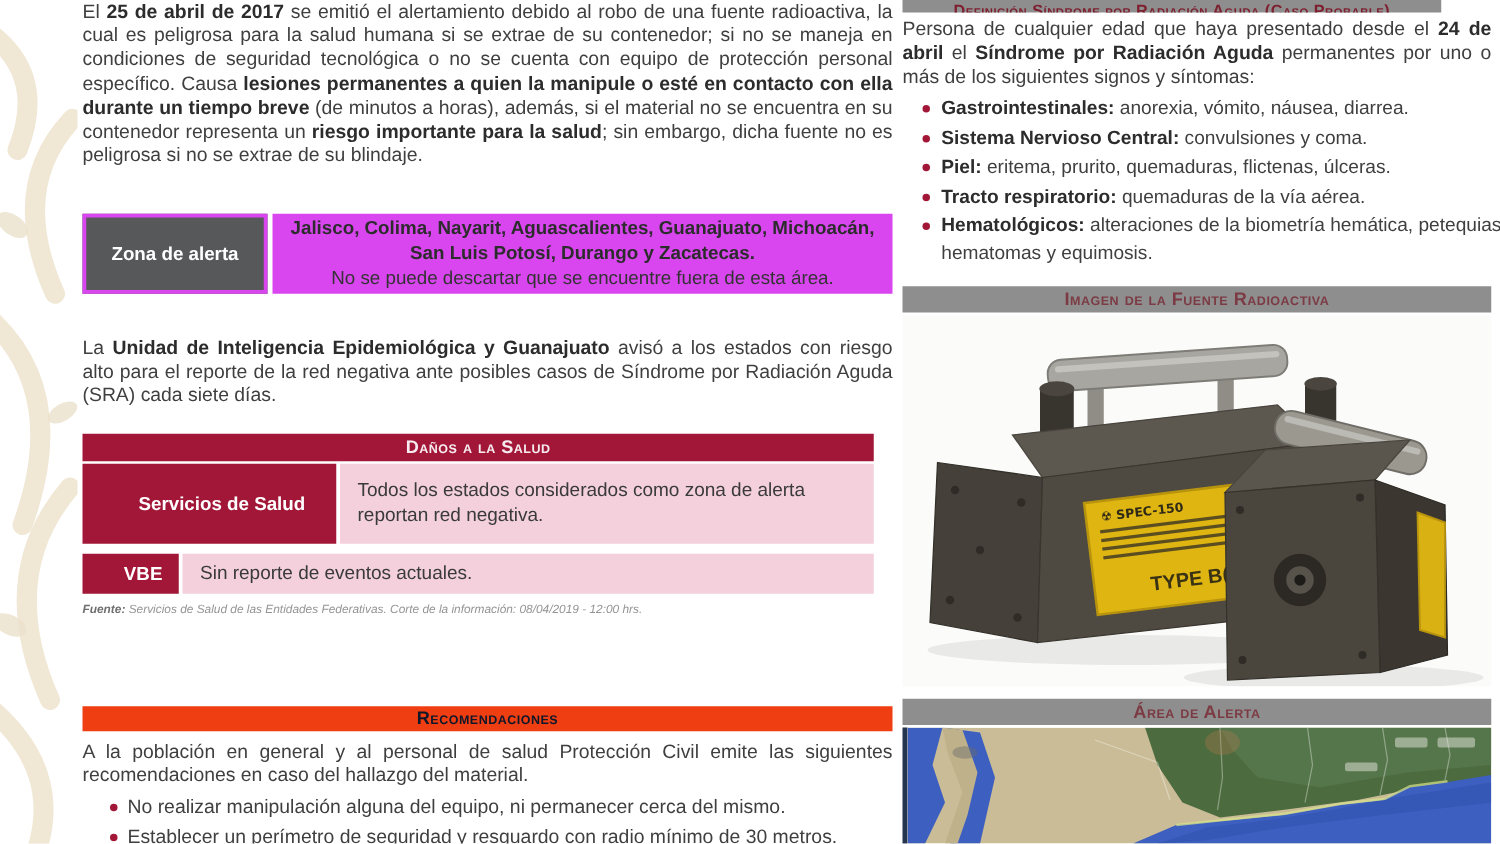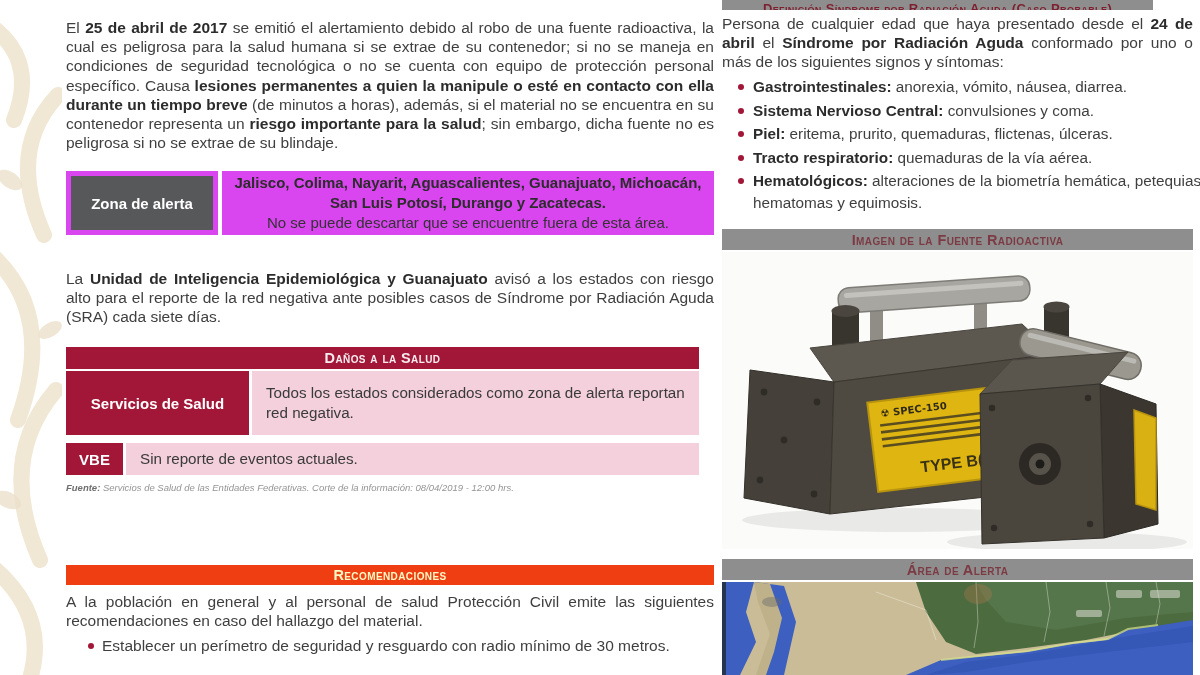--- a/index.html
+++ b/index.html
@@ -6,34 +6,34 @@
   .page{position:relative;width:1200px;height:675px;background:#ffffff;overflow:hidden;
         font-family:"Liberation Sans",sans-serif;color:#3f3f3f;}
   .pattern{position:absolute;left:0;top:0;}
   .col-left{position:absolute;left:66px;top:0;width:648px;height:675px;}
   .col-right{position:absolute;left:722px;top:0;width:471px;height:675px;}
   .para{font-size:15.5px;line-height:1.24;text-align:justify;margin:0;color:#3f3f3f;}
   .b{font-weight:bold;color:#2c2c2c;}
   .smallcaps{font-variant:small-caps;letter-spacing:.4px;}
   .bar{display:flex;align-items:center;justify-content:center;font-weight:bold;font-size:14.5px;}
   .maroon-bar{background:#A21738;color:#F6ECF0;height:22px;}
-  .orange-bar{background:#EF3E11;color:#fef9c3;height:20px;}
+  .orange-bar{background:#EF3E11;color:#0f172a;height:20px;}
   .gray-bar{background:#8E8E8E;color:#7C3B44;height:21px;}
   
-  .intro{position:absolute;top:18px;left:0;width:648px;}
+  .intro{position:absolute;top:0;left:0;width:648px;}
   .zona{position:absolute;top:171px;left:0;width:648px;height:64px;display:flex;}
-  .zona-label{width:142px;background:#57585A;border:5px solid #d946ef;color:#fff;font-weight:bold;
+  .zona-label{width:142px;background:#57585A;border:3px solid #d946ef;color:#fff;font-weight:bold;
               font-size:15px;display:flex;align-items:center;justify-content:center;}
   .zona-value{flex:1;margin-left:4px;background:#d946ef;text-align:center;font-size:15px;
               line-height:1.32;padding:4px 10px;display:flex;flex-direction:column;justify-content:center;color:#333;}
   .uies{position:absolute;top:269px;left:0;width:648px;}
   .danos{position:absolute;top:347px;left:0;width:633px;}
   .trow{display:flex;margin-top:2px;}
   .tlabel{background:#A21738;color:#fff;font-weight:bold;font-size:15px;display:flex;
-          align-items:center;justify-content:center;text-align:center;}
+          align-items:center;justify-content:center;text-align:center;padding-left:20px;}
   .tvalue{flex:1;margin-left:3px;background:#F3D0DB;display:flex;align-items:center;
           padding:2px 14px;font-size:15.2px;line-height:1.3;color:#3a3a3a;}
   .row1{height:64px;}.row1 .tlabel{width:183px;}
   .rowgap{height:8px;}
   .row2{height:32px;margin-top:0;}.row2 .tlabel{width:57px;}
   .source{margin:7px 0 0 0;font-size:9.5px;color:#949494;font-style:italic;}
   .src-label{color:#6f6f6f;font-weight:bold;}
   .reco{position:absolute;top:565px;left:0;width:648px;}
   .reco .para{margin-top:7px;}
   ul.blist{list-style:none;margin:5px 0 0 0;padding:0 0 0 20px;}
@@ -102,33 +102,34 @@
             <span>Sin reporte de eventos actuales.</span>
           </div>
       </div>
       <p class="source"><span class="src-label">Fuente:</span> <span>Servicios de Salud de las Entidades Federativas. Corte de la información: 08/04/2019 - 12:00 hrs.</span></p>
     </div>
 
     <div class="reco">
       <div class="bar orange-bar smallcaps">Recomendaciones</div>
       <p class="para">A la población en general y al personal de salud Protección Civil emite las siguientes recomendaciones en caso del hallazgo del material.</p>
       <ul class="blist">
+        <li><span>No realizar manipulación alguna del equipo, ni permanecer cerca del mismo.</span></li>
         <li><span>Establecer un perímetro de seguridad y resguardo con radio mínimo de 30 metros.</span></li>
 
       </ul>
     </div>
   </div>
 
   <div class="col-right">
 
     <div class="top-banner">
       <span class="smallcaps">Definición Síndrome por Radiación Aguda (Caso Probable)</span>
     </div>
 
-    <p class="para case"><span>Persona de cualquier edad que haya presentado desde el </span><span class="b">24 de abril</span><span> el </span><span class="b">Síndrome por Radiación Aguda</span><span> conformado por uno o más de los siguientes signos y síntomas:</span></p>
+    <p class="para case"><span>Persona de cualquier edad que haya presentado desde el </span><span class="b">24 de abril</span><span> el </span><span class="b">Síndrome por Radiación Aguda</span><span> permanentes por uno o más de los siguientes signos y síntomas:</span></p>
 
     <ul class="symptoms">
       <li><b>Gastrointestinales:</b><span> anorexia, vómito, náusea, diarrea.</span></li>
       <li><b>Sistema Nervioso Central:</b><span> convulsiones y coma.</span></li>
       <li><b>Piel:</b><span> eritema, prurito, quemaduras, flictenas, úlceras.</span></li>
       <li><b>Tracto respiratorio:</b><span> quemaduras de la vía aérea.</span></li>
       <li><b>Hematológicos:</b><span> alteraciones de la biometría hemática, petequias, hematomas y equimosis.</span></li>
     </ul>
 
     <div class="bar gray-bar smallcaps img-bar">Imagen de la Fuente Radioactiva</div>

